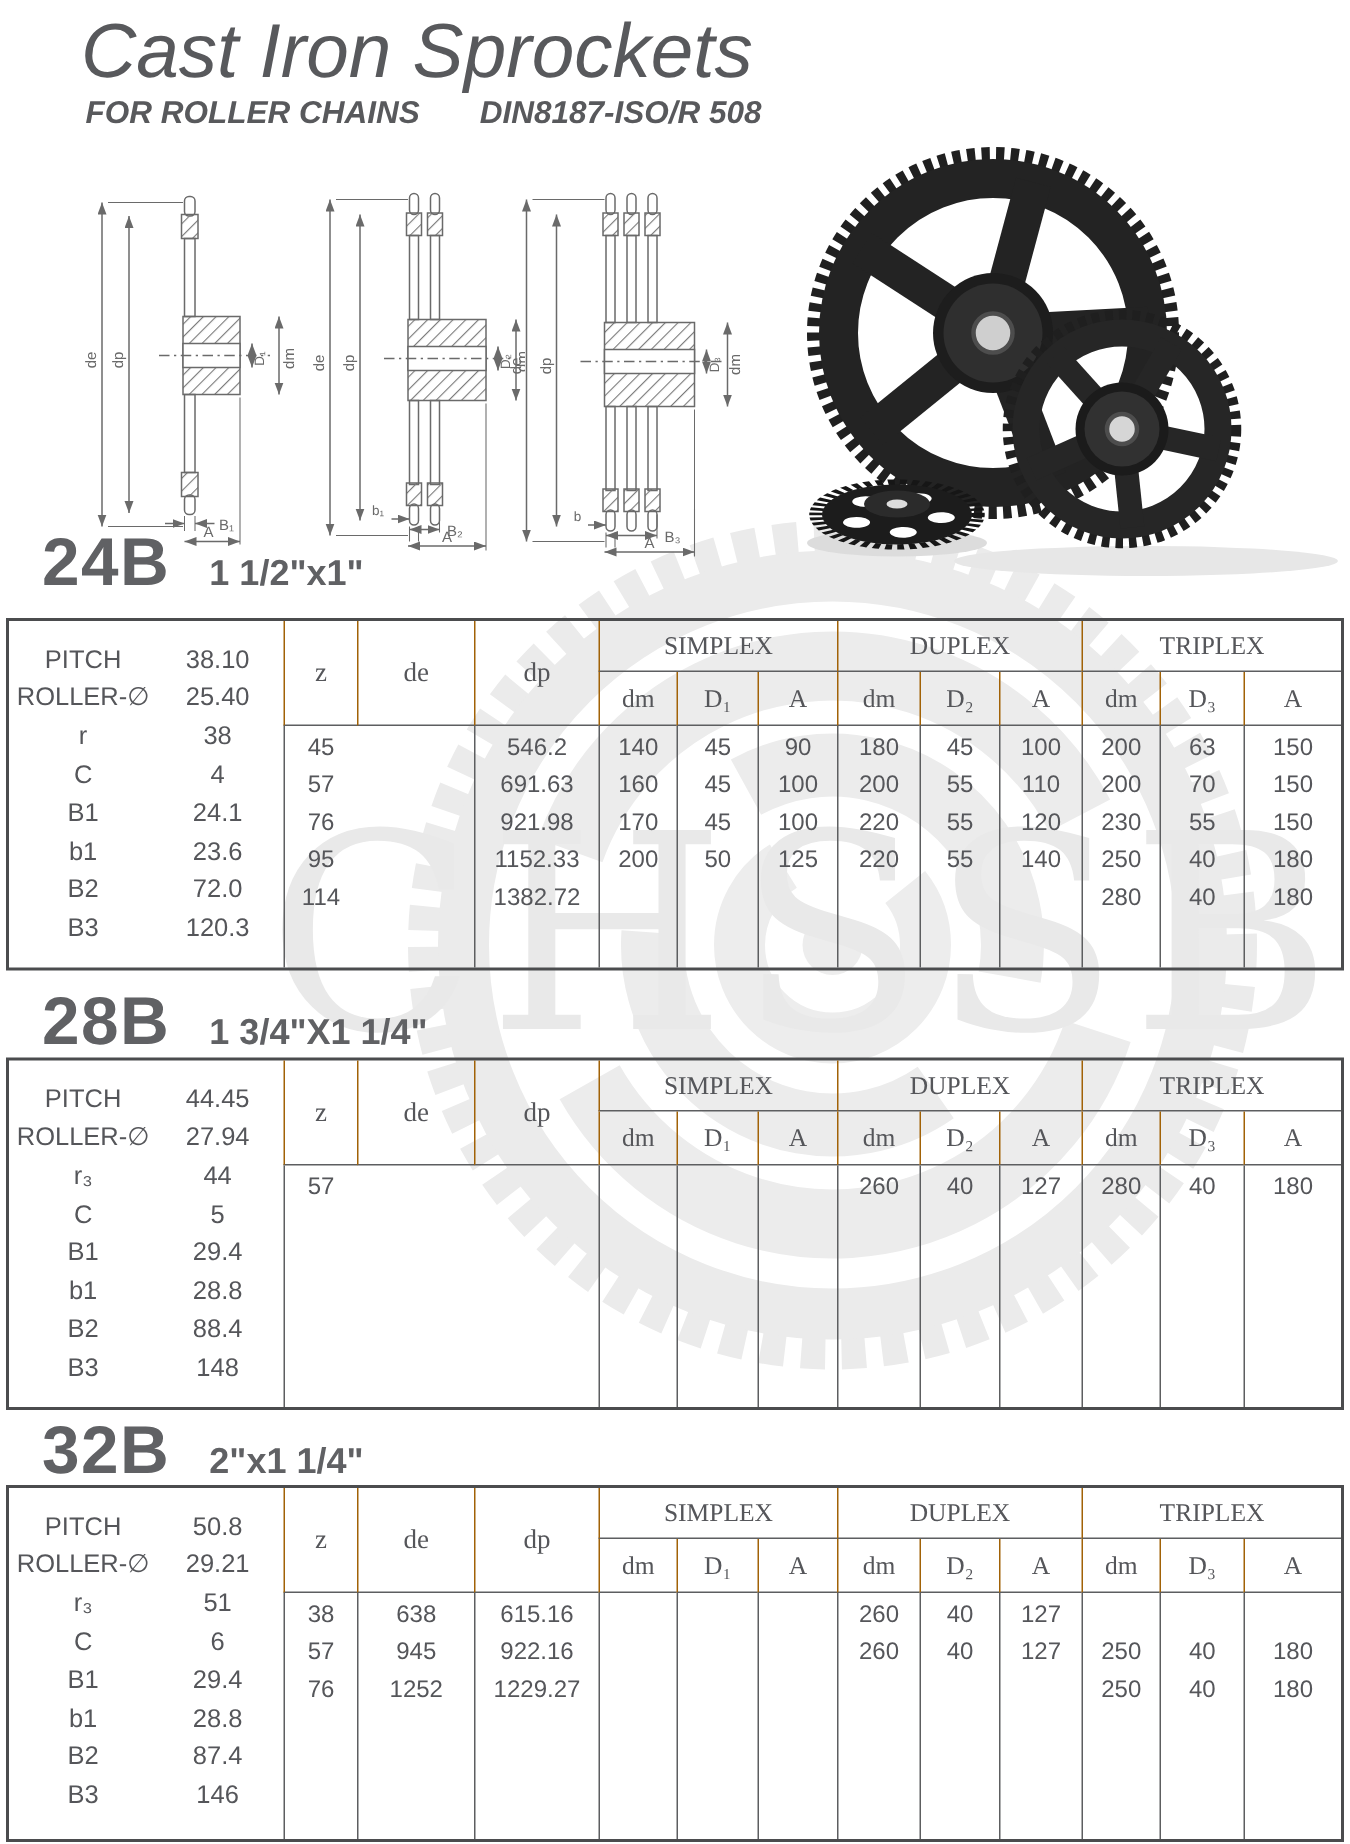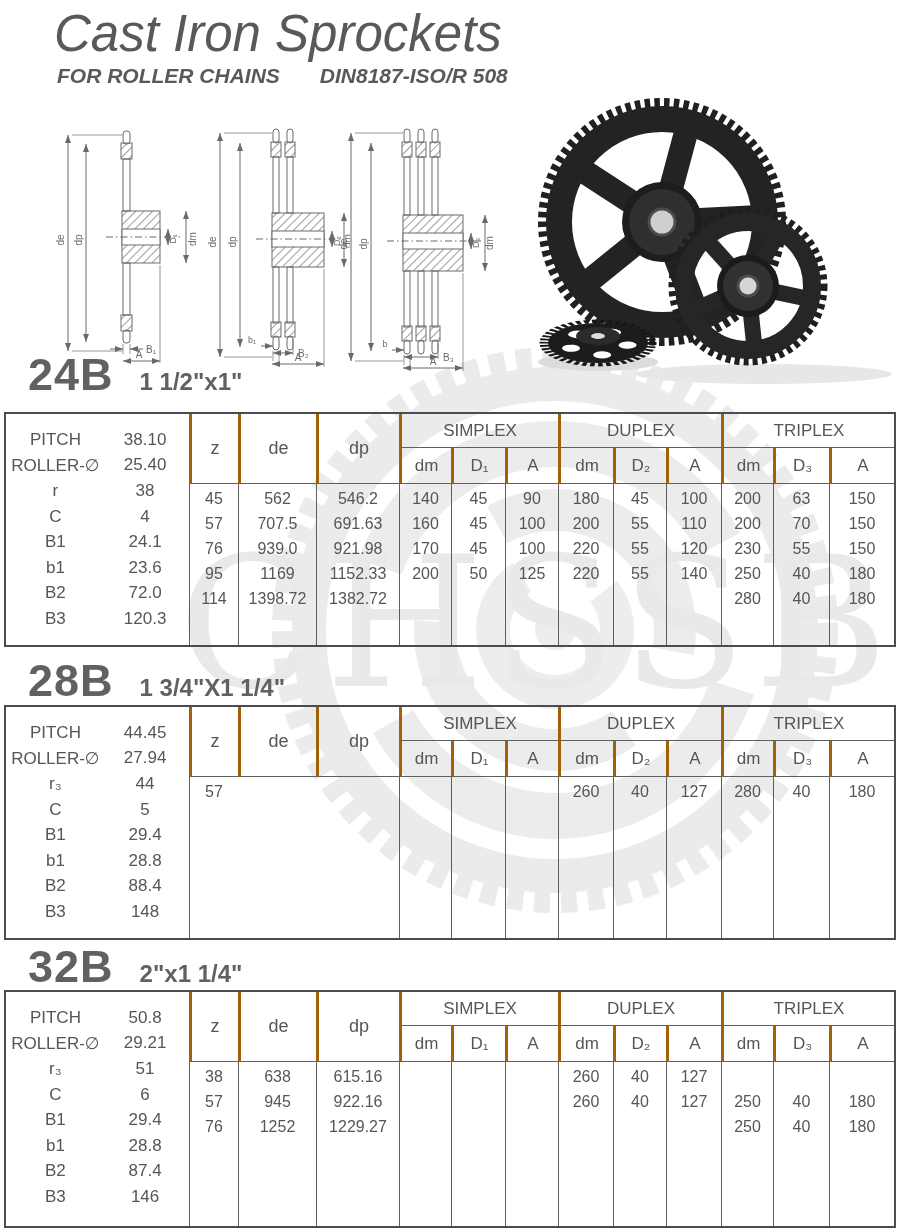--- a/index.html
+++ b/index.html
@@ -27,21 +27,21 @@
   
   .tbl{position:absolute;left:4px;width:892px;border:2px solid #4b4c4e;box-sizing:border-box;
        display:grid;background:transparent;
        grid-template-columns:183px 49px 78px 83px 52px 54px 53px 55px 53px 55px 52px 56px 1fr;
        grid-template-rows:34px 36px 1fr;}
   .info{grid-column:1;grid-row:1/4;padding-top:13px;}
   .spec-row{display:flex;height:25.6px;align-items:center;font-size:17px;}
   .spec-l{width:54%;text-align:center;}
   .spec-v{width:44%;text-align:center;}
   .hc,.gh,.sh{display:flex;align-items:center;justify-content:center;
-      border-left:3px solid #a16207;border-bottom:1px solid #5d5e60;font-size:18px;}
+      border-left:1px solid #a16207;border-bottom:1px solid #5d5e60;font-size:18px;font-family:Liberation Serif, serif;}
   .hc{grid-row:1/3;}
   .gh{grid-row:1;font-size:17px;}
   .sh{grid-row:2;font-size:17px;}
   .g1{grid-column:5/8;} .g2{grid-column:8/11;} .g3{grid-column:11/14;}
   .dc{grid-row:3;border-left:1px solid #5d5e60;padding-top:2px;}
   .cl{height:25px;line-height:25px;text-align:center;font-size:16px;}
   .c2{grid-column:2;} .c3{grid-column:3;} .c4{grid-column:4;} .c5{grid-column:5;}
   .c6{grid-column:6;} .c7{grid-column:7;} .c8{grid-column:8;} .c9{grid-column:9;}
   .c10{grid-column:10;} .c11{grid-column:11;} .c12{grid-column:12;} .c13{grid-column:13;}
 </style>
@@ -302,27 +302,20 @@
     <div class="sh c11">dm</div>
     <div class="sh c12">D₃</div>
     <div class="sh c13">A</div>
     <div class="dc c2">
         <div class="cl">45</div>
         <div class="cl">57</div>
         <div class="cl">76</div>
         <div class="cl">95</div>
         <div class="cl">114</div>
       </div>
-    <div class="dc c3">
-        <div class="cl">562</div>
-        <div class="cl">707.5</div>
-        <div class="cl">939.0</div>
-        <div class="cl">1169</div>
-        <div class="cl">1398.72</div>
-      </div>
     <div class="dc c4">
         <div class="cl">546.2</div>
         <div class="cl">691.63</div>
         <div class="cl">921.98</div>
         <div class="cl">1152.33</div>
         <div class="cl">1382.72</div>
       </div>
     <div class="dc c5">
         <div class="cl">140</div>
         <div class="cl">160</div>

